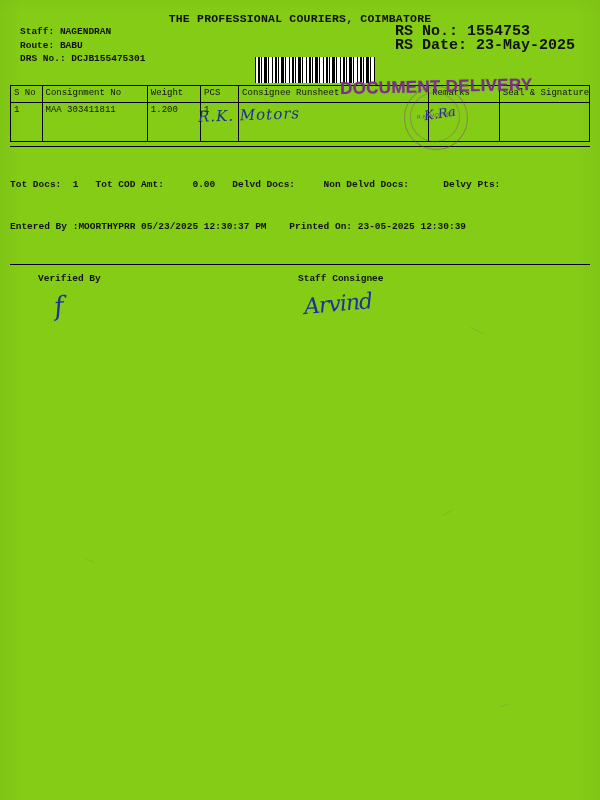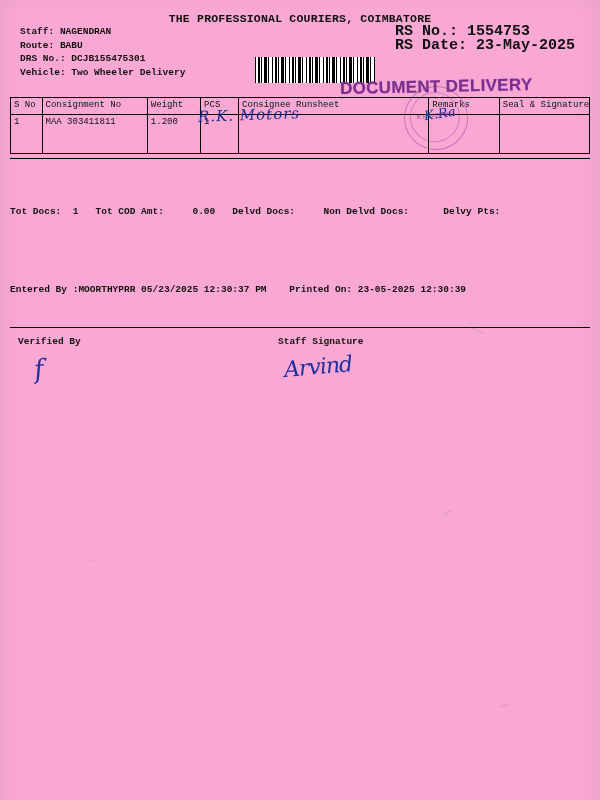--- a/index.html
+++ b/index.html
@@ -14,21 +14,21 @@
     font-family: "Liberation Mono", monospace;
     color: #111;
     overflow: hidden;
   }
 
   .page {
     position: absolute;
     left: 0; top: 0;
     width: 600px;
     height: 800px;
-    background: #f9a8d4;
+    background: #84cc16;
   }
 
   
   .scan-shade {
     position: absolute;
     left: 0; top: 0; right: 0; bottom: 0;
     background:
       linear-gradient(90deg, rgba(0,0,0,0.035) 0px, rgba(0,0,0,0.0) 22px),
       linear-gradient(270deg, rgba(0,0,0,0.03) 0px, rgba(0,0,0,0.0) 26px),
       linear-gradient(180deg, rgba(0,0,0,0.02) 0px, rgba(0,0,0,0.0) 14px);
@@ -110,21 +110,21 @@
     letter-spacing: 0.3px;
     color: #7a2f8f;
     transform: rotate(-1.2deg);
     text-shadow: 0 0 1px rgba(122,47,143,0.5);
   }
 
   table.grid {
     border-collapse: collapse;
     width: 580px;
     table-layout: fixed;
-    margin-top: 14px;
+    margin-top: 2px;
   }
   table.grid th, table.grid td {
     border: 1px solid #000;
     font-size: 9px;
     font-family: "Liberation Mono", monospace;
     padding: 2px 3px;
     vertical-align: top;
     text-align: left;
     font-weight: normal;
   }
@@ -192,39 +192,40 @@
     font-size: 5.5px;
     color: rgba(120,50,140,0.8);
     transform: rotate(-6deg);
     letter-spacing: 0.2px;
     font-family: "Liberation Sans", sans-serif;
   }
 
   .totals {
     margin-top: 4px;
     border-top: 1px solid #000;
-    padding-top: 18px;
+    padding-top: 3px;
     font-size: 9.5px;
     font-weight: bold;
     line-height: 14px;
     white-space: pre;
   }
-  .totals .line2 { font-weight: bold; margin-top: 36px; }
+  .totals .line2 { font-weight: bold; }
 
   .rule-bottom {
     border-top: 1px solid #000;
     margin-top: 2px;
     width: 580px;
   }
 
   .sign-area {
     position: relative;
     height: 90px;
     margin-top: 8px;
     font-size: 9.5px;
+    margin-left: 20px;
   }
   .sign-label-left {
     position: absolute; left: 8px; top: 0;
     font-weight: bold;
   }
   .sign-label-right {
     position: absolute; left: 268px; top: 0;
     font-weight: bold;
   }
   .hw-verified {
@@ -263,21 +264,20 @@
 
   <div class="doc">
 
     <div class="title">THE PROFESSIONAL COURIERS, COIMBATORE</div>
 
     <div class="meta">
       <div class="meta-left">
         <div>Staff: NAGENDRAN</div>
         <div>Route: BABU</div>
         <div>DRS No.: DCJB155475301</div>
-        <div>Vehicle: Two Wheeler Delivery</div>
       </div>
       <div class="meta-right">
         <div>RS No.: 1554753</div>
         <div>RS Date: 23-May-2025</div>
       </div>
       <div class="barcode"></div>
       <div class="stamp-doc-delivery">DOCUMENT DELIVERY</div>
     </div>
 
     <table class="grid">
@@ -306,21 +306,21 @@
     </table>
 
     <div class="totals">
       <div>Tot Docs:  1   Tot COD Amt:     0.00   Delvd Docs:     Non Delvd Docs:      Delvy Pts:</div>
       <div class="line2">Entered By :MOORTHYPRR 05/23/2025 12:30:37 PM    Printed On: 23-05-2025 12:30:39</div>
     </div>
     <div class="rule-bottom"></div>
 
     <div class="sign-area">
       <div class="sign-label-left">Verified By</div>
-      <div class="sign-label-right">Staff Signature</div>
+      <div class="sign-label-right">Staff Consignee</div>
       <div class="hw-verified">f</div>
       <div class="hw-staff">Arvind</div>
     </div>
 
   </div>
 
   <div class="hw-consignee">R.K. Motors</div>
   <div class="round-stamp"></div>
   <div class="round-stamp-text">R.K. MOTORS</div>
   <div class="hw-seal-sign">K.Ra</div>

